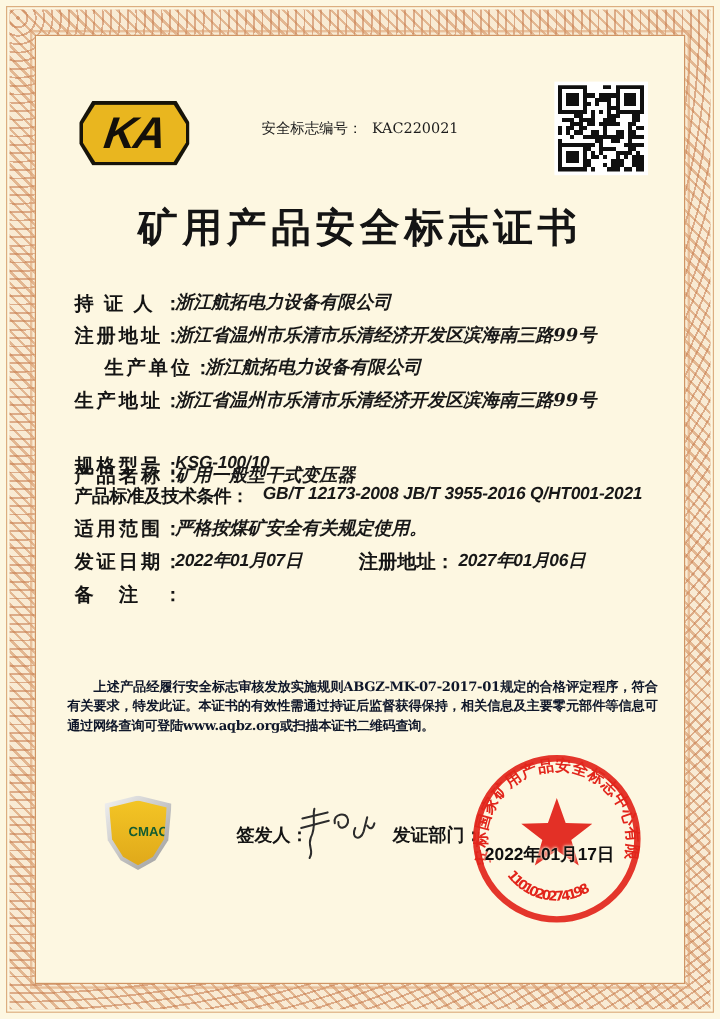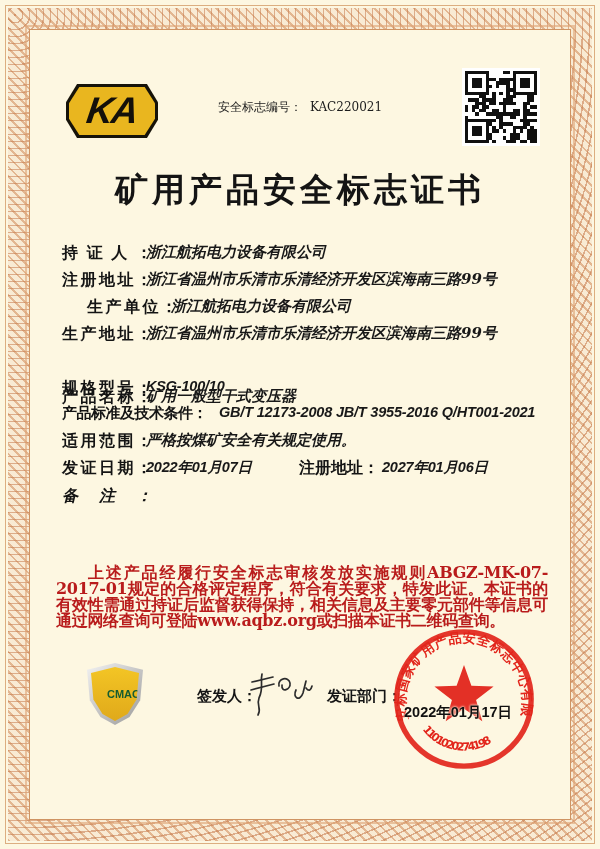--- a/index.html
+++ b/index.html
@@ -70,22 +70,22 @@
   .flbl { display:inline-block; width:90px; text-align:justify; text-align-last:justify;
     font-weight:700; color:#141414; vertical-align:top; }
   .flbl.wide { width:auto; text-align:left; text-align-last:left; letter-spacing:-0.5px; font-size:15px; }
   .fval { position:absolute; top:0; white-space:nowrap; color:#181818;font-style:italic; }
   .v-kai { font-family:"DejaVu Serif", serif; font-style:italic; font-weight:700; font-size:15px; }
   .v-bold { font-weight:700; font-size:14.5px; letter-spacing:-0.2px; }
   .flbl2 { position:absolute; font-weight:700; color:#141414; }
 
   
   .statement { position:absolute; left:56px; top:565px; width:492px; z-index:8;
-    font-family:"DejaVu Serif", serif; font-weight:700; font-size:16px; line-height:16px;
-    color:#b91c1c; text-indent:2em; text-align:justify; letter-spacing:-0.3px; }
+    font-family:"DejaVu Serif", serif; font-weight:700; font-size:11px; line-height:16px;
+    color:#0f172a; text-indent:2em; text-align:justify; letter-spacing:-0.3px; }
 
   
   .badge { position:absolute; left:87px; top:663px; width:56px; height:62px; z-index:8;
     clip-path:polygon(50% 0,100% 11%,95% 60%,76% 87%,50% 100%,24% 87%,5% 60%,0 11%);
     background:linear-gradient(135deg,#f2f2f2,#9a9a9a); }
   .badge-inner { position:absolute; inset:4px;
     clip-path:polygon(50% 0,100% 11%,95% 60%,76% 87%,50% 100%,24% 87%,5% 60%,0 11%);
     background:linear-gradient(180deg,#f3c525,#e0a91a); display:flex; flex-direction:row;
     align-items:center; justify-content:center; gap:17px; }
   .badge-label { font-size:11px; font-weight:900; color:#145c31; letter-spacing:0; }
@@ -449,21 +449,21 @@
     <div class="rows" id="rows">
         <div class="frow" style="top: 243px;"><span class="flbl">持证人：</span><span class="fval v-kai" style="left: 84px;">浙江航拓电力设备有限公司</span></div>
         <div class="frow" style="top: 270px;"><span class="flbl">注册地址：</span><span class="fval v-kai" style="left: 84px;">浙江省温州市乐清市乐清经济开发区滨海南三路99号</span></div>
         <div class="frow" style="top: 297px; margin-left: 25px;"><span class="flbl">生产单位：</span><span class="fval v-kai" style="left: 84px;">浙江航拓电力设备有限公司</span></div>
         <div class="frow" style="top: 324px;"><span class="flbl">生产地址：</span><span class="fval v-kai" style="left: 84px;">浙江省温州市乐清市乐清经济开发区滨海南三路99号</span></div>
         <div class="frow" style="top: 351px; margin-top: 36px;"><span class="flbl">产品名称：</span><span class="fval v-kai" style="left: 84px; text-align: center;">矿用一般型干式变压器</span></div>
         <div class="frow" style="top: 378px;"><span class="flbl">规格型号：</span><span class="fval v-bold" style="left: 84px;">KSG-100/10</span></div>
         <div class="frow" style="top: 404px;"><span class="flbl wide">产品标准及技术条件：</span><span class="fval v-bold" style="left: 157px;">GB/T 12173-2008 JB/T 3955-2016 Q/HT001-2021</span></div>
         <div class="frow" style="top: 431px;"><span class="flbl">适用范围：</span><span class="fval v-kai" style="left: 84px;">严格按煤矿安全有关规定使用。</span></div>
         <div class="frow" style="top: 458px;"><span class="flbl">发证日期：</span><span class="fval v-bold" style="left: 84px;">2022年01月07日</span><span class="flbl2" style="left: 237px; top: 0px;">注册地址：</span><span class="fval v-bold" style="left: 320px;">2027年01月06日</span></div>
-        <div class="frow" style="top: 486px; font-style: italic;"><span class="flbl">备注：</span><span class="fval v-bold" style="left: 84px;"></span></div>
+        <div class="frow" style="top: 486px;"><span class="flbl">备注：</span><span class="fval v-bold" style="left: 84px;"></span></div>
       </div>
 
     <div class="statement">上述产品经履行安全标志审核发放实施规则ABGZ-MK-07-2017-01规定的合格评定程序，符合有关要求，特发此证。本证书的有效性需通过持证后监督获得保持，相关信息及主要零元部件等信息可通过网络查询可登陆www.aqbz.org或扫描本证书二维码查询。</div>
 
     <div class="badge">
       <div class="badge-inner">
         <svg width="26" height="24" viewBox="0 0 26 24">
           <g stroke="#145c31" stroke-width="2.4" fill="none" stroke-linecap="round">
             <path d="M4 4 L22 18"></path>
               <path d="M22 4 L4 18"></path>

